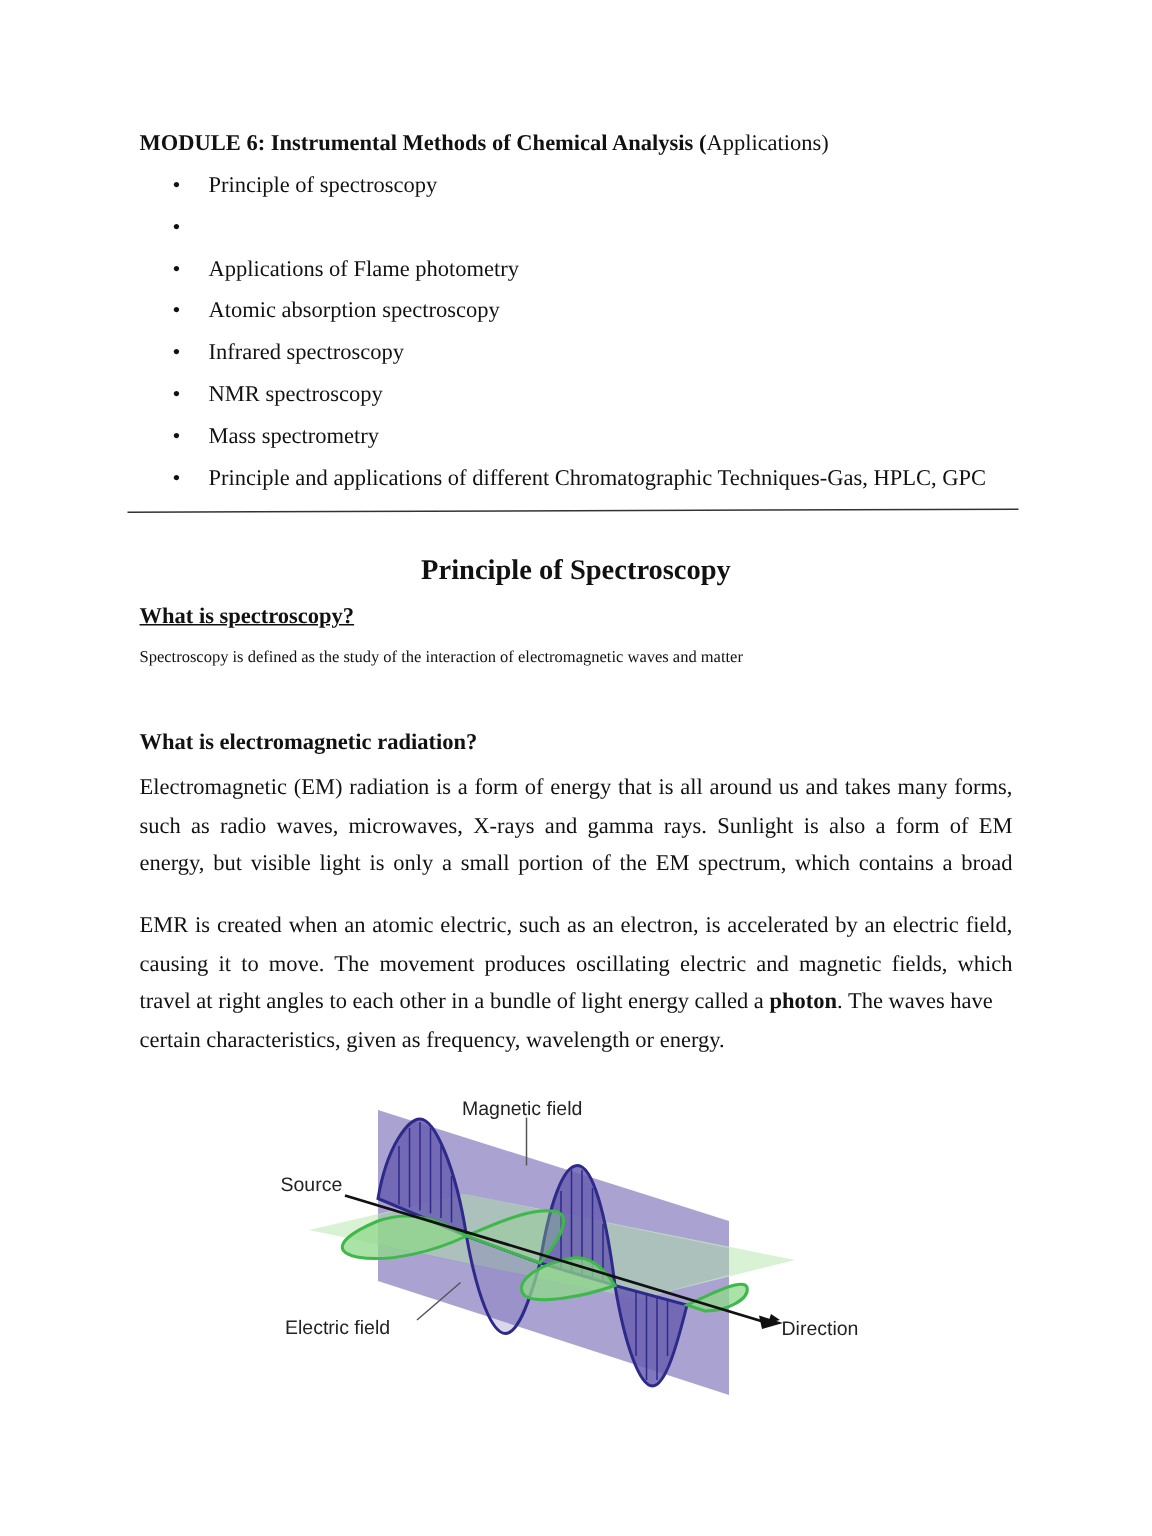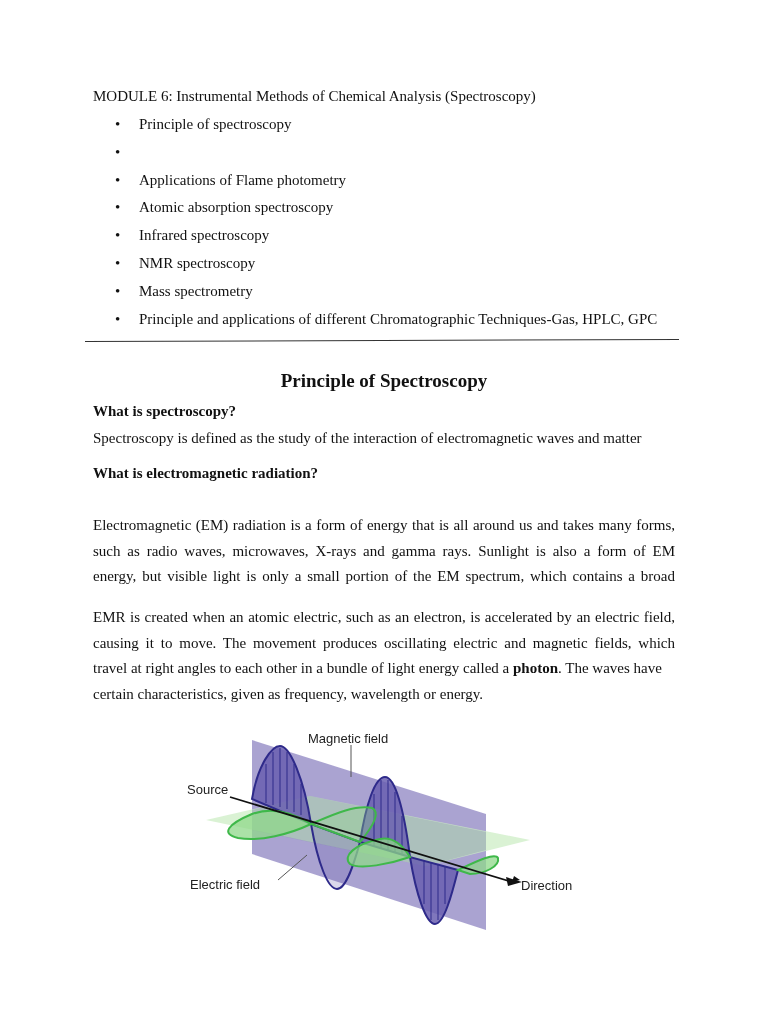--- a/index.html
+++ b/index.html
@@ -6,73 +6,73 @@
   body {
     width: 768px; height: 1024px; position: relative; overflow: hidden;
     font-family: "Liberation Serif", "DejaVu Serif", serif;
     color: #111111;
   }
   .page { position: absolute; left: 0; top: 0; width: 768px; height: 1024px; }
   .module-title {
     position: absolute; left: 93px; top: 86px; font-size: 15px; line-height: 20px;
     white-space: nowrap;
   }
-  .module-title .b { font-weight: normal; }
+  .module-title .b { font-weight: bold; }
   .topic-list { position: absolute; left: 93px; top: 114px; margin: 0; padding: 0; list-style: none; }
   .topic-list li {
     position: relative; height: 27.8px; line-height: 20px; font-size: 15px;
     padding-left: 46px; white-space: nowrap;
   }
   .topic-list li .bullet { position: absolute; left: 22px; top: 0; }
   .divider {
     position: absolute; left: 85px; top: 341px; width: 594px; height: 0;
     border-top: 1.6px solid #333333; transform: rotate(-0.2deg); transform-origin: left center;
   }
   .section-title {
     position: absolute; left: 0; width: 768px; top: 369px; text-align: center;
     font-size: 19px; font-weight: bold; line-height: 24px;
   }
   .q-heading { position: absolute; left: 93px; font-size: 15px; font-weight: bold; line-height: 20px; white-space: nowrap; }
-  .line { position: absolute; left: 93px; font-size: 15px; line-height: 20px; white-space: nowrap; font-family: Liberation Serif, serif; }
+  .line { position: absolute; left: 93px; font-size: 11px; line-height: 20px; white-space: nowrap; font-family: Liberation Serif, serif; }
   .para { position: absolute; left: 93px; width: 582px; font-size: 15px; line-height: 25.5px; text-align: justify; }
   .para .row { display: block; text-align: justify; text-align-last: justify; height: 25.5px; }
   .para .row.last { text-align-last: left; }
   .bold { font-weight: bold; }
   .figure { position: absolute; left: 180px; top: 724px; width: 410px; height: 212px; }
   .figure svg { display: block; }
   .fig-label { font-family: "Liberation Sans", "DejaVu Sans", sans-serif; font-size: 13px; fill: #222222; }
 </style>
 </head>
 <body>
 
 <div class="page">
 
   <div class="module-title">
-    <span class="b">MODULE 6: Instrumental Methods of Chemical Analysis (</span><span>Spectroscopy)</span>
+    <span class="b">MODULE 6: Instrumental Methods of Chemical Analysis (</span><span>Applications)</span>
   </div>
 
   <ul class="topic-list">
     <li><span class="bullet">•</span><span>Principle of spectroscopy</span></li>
     <li><span class="bullet">•</span></li>
     <li><span class="bullet">•</span><span>Applications of Flame photometry</span></li>
     <li><span class="bullet">•</span><span>Atomic absorption spectroscopy</span></li>
     <li><span class="bullet">•</span><span>Infrared spectroscopy</span></li>
     <li><span class="bullet">•</span><span>NMR spectroscopy</span></li>
     <li><span class="bullet">•</span><span>Mass spectrometry</span></li>
     <li><span class="bullet">•</span><span>Principle and applications of different Chromatographic Techniques-Gas, HPLC, GPC</span></li>
   </ul>
 
   <div class="divider"></div>
 
   <div class="section-title">Principle of Spectroscopy</div>
 
-  <div class="q-heading" style="top:401px;">What is spectroscopy?</div>
+  <div class="q-heading" style="top:401px;text-decoration:underline;">What is spectroscopy?</div>
   <div class="line" style="top:428px;">Spectroscopy is defined as the study of the interaction of electromagnetic waves and matter</div>
 
-  <div class="q-heading" style="top:463px;">What is electromagnetic radiation?</div>
+  <div class="q-heading" style="top:485px;">What is electromagnetic radiation?</div>
 
   <div class="para" style="top:495px;margin-top:18px;">
     <span class="row">Electromagnetic (EM) radiation is a form of energy that is all around us and takes many forms,</span>
     <span class="row">such as radio waves, microwaves, X-rays and gamma rays. Sunlight is also a form of EM</span>
     <span class="row">energy, but visible light is only a small portion of the EM spectrum, which contains a broad</span>
   </div>
 
   <div class="para" style="top:605px;">
     <span class="row">EMR is created when an atomic electric, such as an electron, is accelerated by an electric field,</span>
     <span class="row">causing it to move. The movement produces oscillating electric and magnetic fields, which</span>

